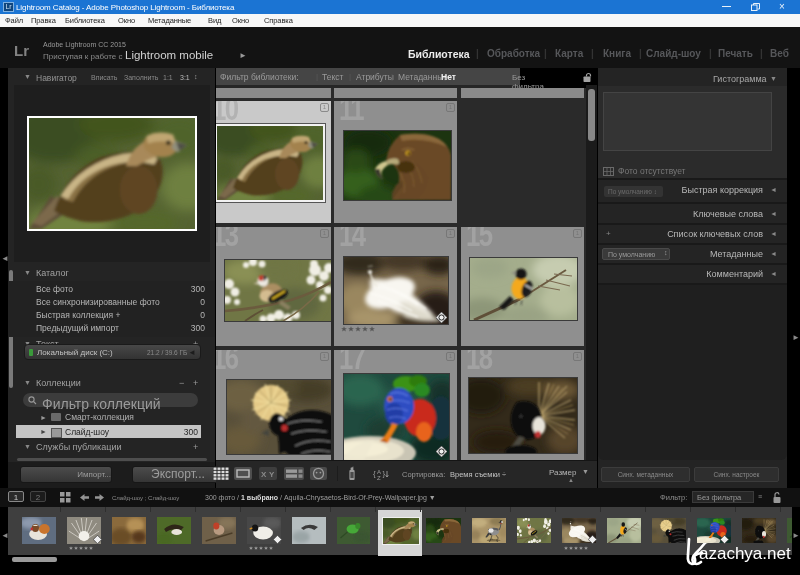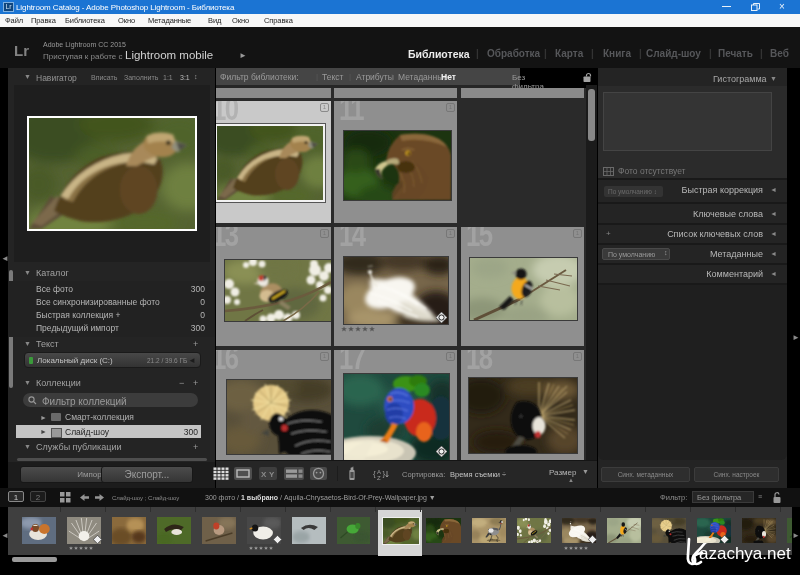--- a/index.html
+++ b/index.html
@@ -83,56 +83,56 @@
     <span class="abs" style="right:10px;top:16px;">0</span>
   <span class="abs" style="left:28px;top:29px;">Быстрая коллекция  +</span>
     <span class="abs" style="right:10px;top:29px;">0</span>
   <span class="abs" style="left:28px;top:42px;">Предыдущий импорт</span>
     <span class="abs" style="right:10px;top:42px;">300</span>
 </div>
 
 <div class="abs" style="left:24px;top:340px;color:#888;font-size:7px;">▼</div>
 <div class="abs" style="left:36px;top:339px;color:#a2a2a2;font-size:9px;">Текст</div>
 <div class="abs" style="left:193px;top:339px;color:#9a9a9a;font-size:9px;">+</div>
-<div class="abs" style="left:24px;top:352px;width:177px;height:16px;background:linear-gradient(#484848,#333);border-radius:4px;border:1px solid #1a1a1a;box-sizing:border-box;">
+<div class="abs" style="left:24px;top:344px;width:177px;height:16px;background:linear-gradient(#484848,#333);border-radius:4px;border:1px solid #1a1a1a;box-sizing:border-box;">
   <span class="abs" style="left:4px;top:4px;width:4px;height:7px;background:#3a9a3a;border-radius:1px;"></span>
   <span class="abs" style="left:12px;top:2.5px;color:#c2c2c2;font-size:8px;">Локальный диск (C:)</span>
   <span class="abs" style="left:122px;top:4px;color:#8a8a8a;font-size:6.5px;">21.2 / 39.6 ГБ</span>
   <span class="abs" style="right:4px;top:3px;color:#1c1c1c;font-size:8px;">◄</span>
 </div>
 
 <div class="abs" style="left:24px;top:379px;color:#888;font-size:7px;">▼</div>
 <div class="abs" style="left:36px;top:378px;color:#a2a2a2;font-size:9px;">Коллекции</div>
 <div class="abs" style="left:179px;top:378px;color:#9a9a9a;font-size:9px;">−</div>
 <div class="abs" style="left:193px;top:378px;color:#9a9a9a;font-size:9px;">+</div>
 <div class="abs" style="left:23px;top:393px;width:175px;height:14px;background:#3c3c3c;border-radius:7px;">
   <svg class="abs" style="left:5px;top:3px;" width="9" height="9">
       <circle cx="3.5" cy="3.5" r="2.6" fill="none" stroke="#999" stroke-width="1.1"></circle>
       <path d="M5.5,5.5 L8,8" stroke="#999" stroke-width="1.1"></path>
     </svg>
-  <span class="abs" style="left:19px;top:2.5px;color:#9a9a9a;font-size:10px;">Фильтр коллекций</span>
+  <span class="abs" style="left:19px;top:2.5px;color:#9a9a9a;font-size:14px;">Фильтр коллекций</span>
 </div>
 <div class="abs" style="left:40px;top:414px;color:#999;font-size:7px;">►</div>
 <div class="abs" style="left:51px;top:413px;width:10px;height:8px;background:#6a6a6a;border-radius:1px;"></div>
 <div class="abs" style="left:65px;top:412px;color:#b2b2b2;font-size:8.5px;">Смарт-коллекция</div>
 <div class="abs" style="left:16px;top:425px;width:185px;height:13px;background:#c4c4c4;">
   <span class="abs" style="left:24px;top:3px;color:#444;font-size:7px;">►</span>
   <span class="abs" style="left:35px;top:2.5px;width:9px;height:8px;background:#9a9a9a;border:1px solid #555;"></span>
   <span class="abs" style="left:49px;top:1.5px;color:#1e1e1e;font-size:8.5px;">Слайд-шоу</span>
   <span class="abs" style="right:3px;top:1.5px;color:#1e1e1e;font-size:8.5px;">300</span>
 </div>
 
 <div class="abs" style="left:24px;top:443px;color:#888;font-size:7px;">▼</div>
 <div class="abs" style="left:36px;top:442px;color:#a2a2a2;font-size:9px;">Службы публикации</div>
 <div class="abs" style="left:193px;top:442px;color:#9a9a9a;font-size:9px;">+</div>
 <div class="abs" style="left:17px;top:458px;width:190px;height:3px;background:#4e4e4e;border-radius:2px;"></div>
 
 <div class="abs" style="left:8px;top:462px;width:207px;height:26px;background:#1c1c1c;"></div>
 <div class="abs" style="left:20px;top:466px;width:92px;height:17px;background:linear-gradient(#4c4c4c,#353535);border:1px solid #171717;border-radius:3px;box-sizing:border-box;color:#9c9c9c;font-size:8px;text-align:right;line-height:15px;">Импорт...</div>
-<div class="abs" style="left:101px;top:466px;width:92px;height:17px;background:linear-gradient(#4c4c4c,#353535);border:1px solid #171717;border-radius:3px;box-sizing:border-box;color:#9c9c9c;font-size:10px;text-align:center;line-height:15px;">Экспорт...</div>
+<div class="abs" style="left:132px;top:466px;width:92px;height:17px;background:linear-gradient(#4c4c4c,#353535);border:1px solid #171717;border-radius:3px;box-sizing:border-box;color:#9c9c9c;font-size:12px;text-align:center;line-height:15px;">Экспорт...</div>
 
 <div class="abs" style="left:216px;top:68px;width:304px;height:17px;background:#454545;border-bottom:3px solid #262626;box-sizing:content-box;">
   <span class="abs" style="left:4px;top:4px;color:#9a9a9a;font-size:8.5px;">Фильтр библиотеки:</span>
   <span class="abs" style="left:100px;top:4px;color:#5a5a5a;font-size:8px;">|</span>
   <span class="abs" style="left:106px;top:4px;color:#9a9a9a;font-size:8.5px;">Текст</span>
   <span class="abs" style="left:133px;top:4px;color:#5a5a5a;font-size:8px;">|</span>
   <span class="abs" style="left:140px;top:4px;color:#9a9a9a;font-size:8.5px;">Атрибуты</span>
   <span class="abs" style="left:175px;top:4px;color:#5a5a5a;font-size:8px;">|</span>
   <span class="abs" style="left:182px;top:4px;color:#9a9a9a;font-size:8.5px;">Метаданные</span>
   <span class="abs" style="left:228px;top:4px;color:#5a5a5a;font-size:8px;">|</span>

